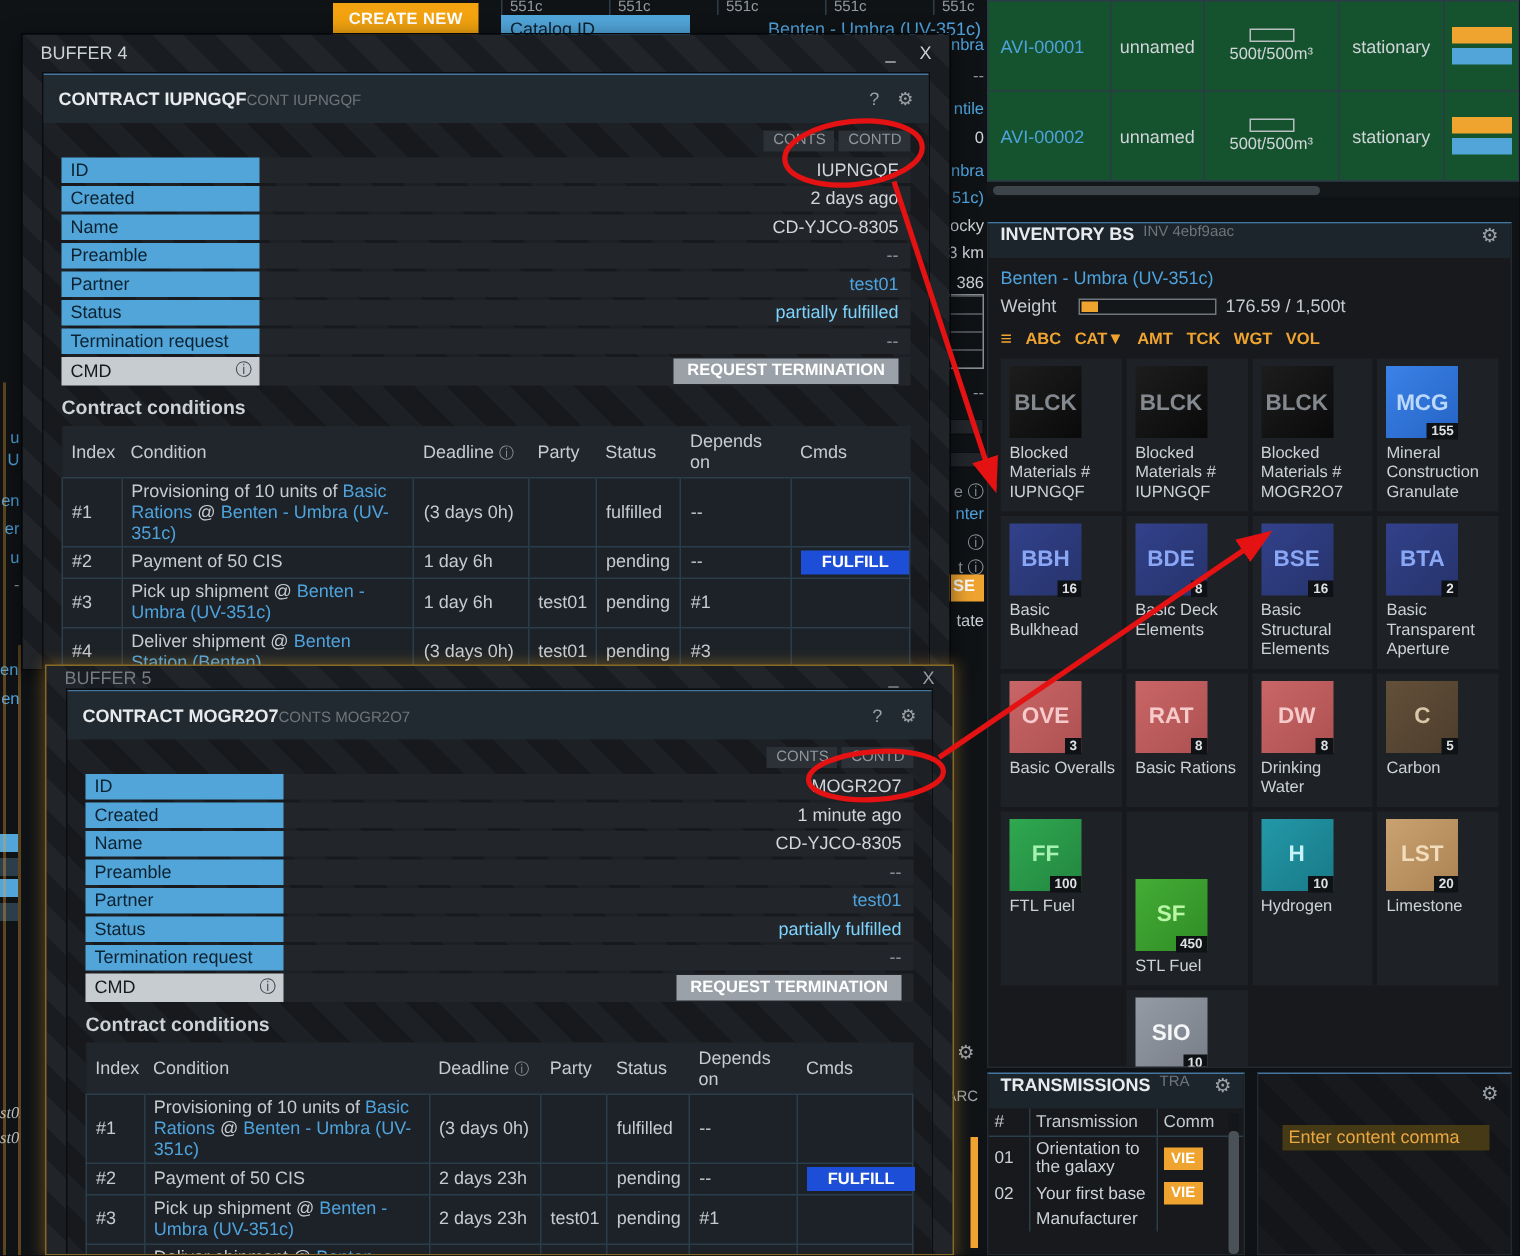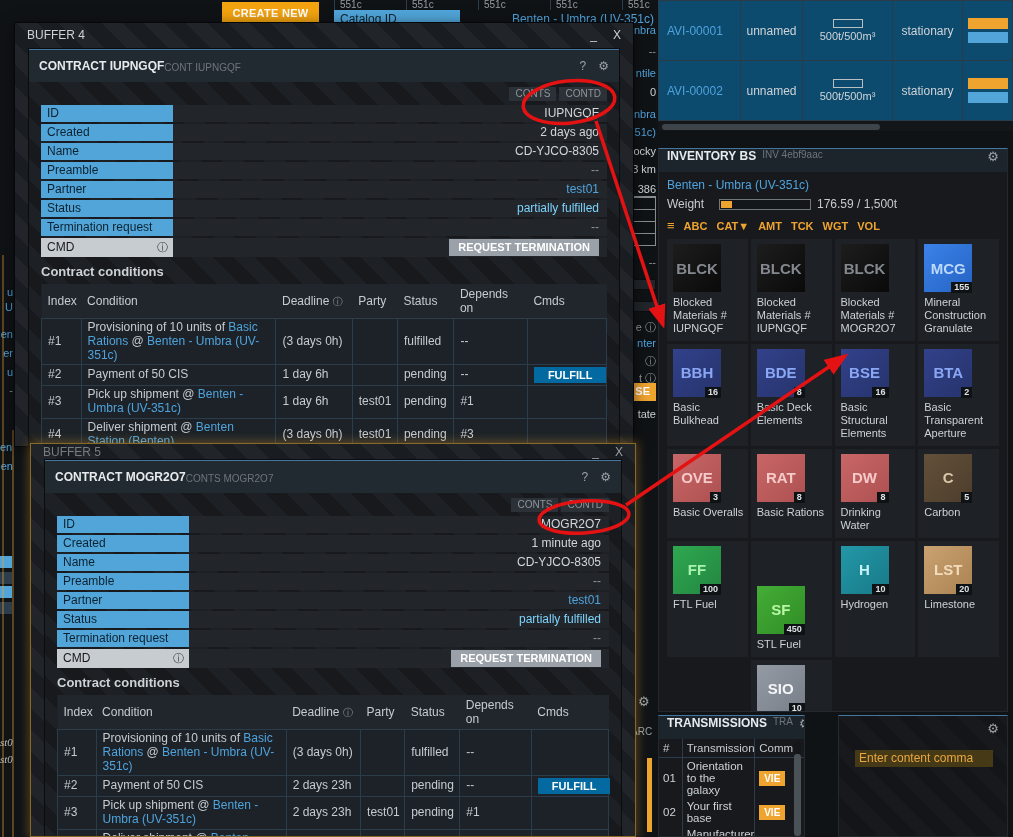--- a/index.html
+++ b/index.html
@@ -56,25 +56,25 @@
 .reqterm{display:inline-block;background:#9aa1a8;color:#fff;font-weight:bold;font-size:11px;padding:2px 9px;line-height:13px}
 .cond-title{font-size:13px;font-weight:bold;color:#cdd2d6;margin:7px 0 5px}
 table.cond{border-collapse:collapse;width:100%;font-size:12px;background:#1c2227;table-layout:fixed}
 .cond th{color:#c6cbd0;font-weight:normal;text-align:left;padding:3px 6px;background:#20262b;border-bottom:1px solid #2b3c4a;height:20px}
 .cond th .infoi{color:#8a9096;font-size:10px}
 .cond td{border:1px solid #2b3c4a;padding:2px 6px;color:#c6cbd0;line-height:1.15;vertical-align:middle}
 .idx{color:#9aa0a5}
 .linktxt{color:#4fa3dd}
 .ddim{color:#5c6368}
 .st-pending{color:#e06c6c}.st-fulfilled{color:#4db64d}
-.fulfill{display:inline-block;background:#0369a1;color:#fff;font-weight:bold;font-size:11px;padding:1px 14px;line-height:14px}
+.fulfill{display:inline-block;background:#1d4ed8;color:#fff;font-weight:bold;font-size:11px;padding:1px 14px;line-height:14px}
 
 
 .ships{position:absolute;left:658px;top:0;width:356px;z-index:2;background:#14171a}
-.ships table{border-collapse:collapse;table-layout:fixed;width:354px;background:#0c4a6e}
+.ships table{border-collapse:collapse;table-layout:fixed;width:354px;background:#14532d}
 .ships td{border:1px solid #2c3b48;height:60px;text-align:center;font-size:12px;color:#cfd4d8;vertical-align:middle}
 .ships td.l{text-align:left;padding-left:8px}
 .shiplink{color:#4fa3dd}
 .unnamed{color:#4b5258}
 .cargorect{width:30px;height:9px;border:1px solid #b9bec2;margin:0 auto 2px}
 .cargotxt{font-size:11px}
 .sbar{width:40px;height:11px;margin:0 auto}
 .sbar.o{background:#f0a430;margin-bottom:3px}
 .sbar.b{background:#51a5d9}
 .hscroll{height:8px;background:#14171a;margin-top:2px;position:relative}
@@ -95,21 +95,21 @@
 .gfill{position:absolute;left:1px;top:1px;bottom:1px;background:#f0a430}
 .sortrow{display:flex;gap:9px;align-items:center;color:#f0a430;font-weight:bold;font-size:11px;margin:7px 0 6px}
 .sorticon{font-size:13px}
 .tilegrid{display:grid;grid-template-columns:repeat(4,1fr);gap:3px}
 .tcell{background:#1e2126;padding:5px 4px 6px 6px}
 .tcell.empty{background:transparent}
 .ticon{width:48px;height:48px;position:relative;display:flex;align-items:center;justify-content:center;font-weight:bold;font-size:15px}
 .tbadge{position:absolute;right:0;bottom:-1px;background:#0f1215;color:#dde1e4;font-size:9px;padding:0 3px;line-height:11px}
 .tlabel{margin-top:4px;font-size:11px;line-height:1.18;color:#cdd2d6}
 
-#tra{left:658px;top:715px;width:147px;height:122px}
+#tra{left:658px;top:715px;width:172px;height:122px}
 .tra-table{border-collapse:collapse;width:100%;font-size:11px;table-layout:fixed}
 .tra-table th{color:#c6cbd0;font-weight:normal;text-align:left;padding:3px 4px;border-bottom:1px solid #2b3c4a;font-size:11.5px}
 .tra-table td{padding:2px 4px;color:#cdd2d6;vertical-align:middle;font-size:11.5px}
 .tra-table td+td,.tra-table th+th{border-left:1px solid #2b3c4a}
 .viebtn{background:#f0a430;color:#fff;font-weight:bold;font-size:10px;padding:2px 5px;display:inline-block}
 .vscroll{position:absolute;right:3px;top:26px;bottom:2px;width:7px;background:#14171a}
 .vthumb{position:absolute;left:0;top:12px;width:7px;height:82px;background:#4a5157;border-radius:3px}
 
 #cmdp{left:838px;top:715px;width:170px;height:122px;background:repeating-linear-gradient(45deg,#17191d 0 14px,#131519 14px 28px)}
 .cmdinput{position:absolute;left:16px;top:34px;width:138px;height:17px;background:#453916;color:#eba73f;font-size:12px;padding:1px 4px;white-space:nowrap;overflow:hidden}

